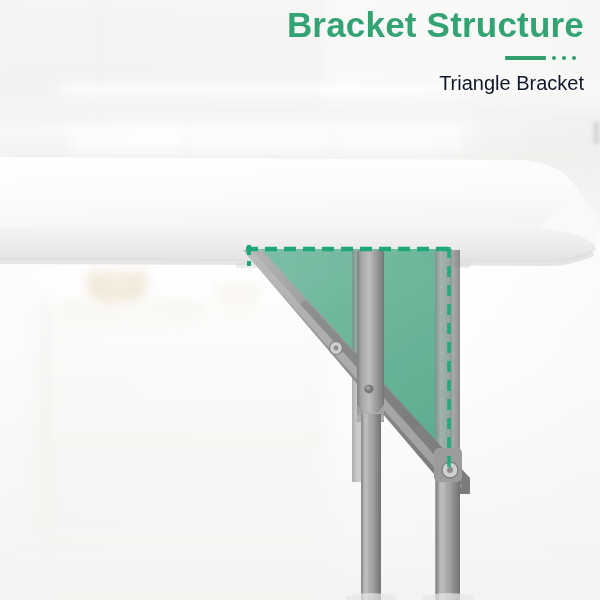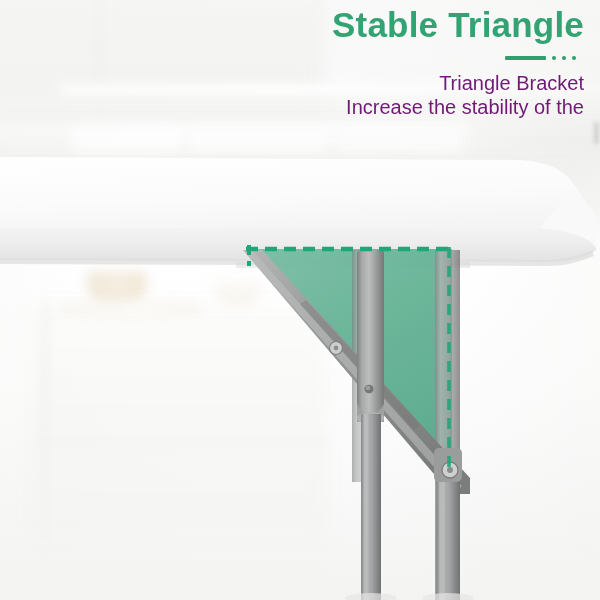--- a/index.html
+++ b/index.html
@@ -70,21 +70,21 @@
   
   .textblock{position:absolute;right:16px;top:4px;width:400px;text-align:right;z-index:40;}
   .headline{
     font-size:35px;line-height:42px;font-weight:bold;letter-spacing:.2px;
     color:#33a373;margin:0;white-space:nowrap;
   }
   .divider{display:flex;align-items:center;justify-content:flex-end;gap:6px;
     margin:7px 8px 0 0;height:10px;}
   .divider .bar{width:41px;height:4px;background:#2f9f6d;border-radius:1px;}
   .divider .dot{width:4px;height:4px;background:#2f9f6d;border-radius:50%;}
-  .subtext{margin:8px 0 0 0;color:#701a75;font-size:20px;line-height:24px;font-weight:400;}
+  .subtext{margin:8px 0 0 0;color:#0f172a;font-size:20px;line-height:24px;font-weight:400;}
   .subtext .ln{display:block;white-space:nowrap;}
 
   
   .table-wrap{position:absolute;left:0;top:0;width:600px;height:600px;z-index:20;}
   svg.scene{position:absolute;left:0;top:0;width:600px;height:600px;display:block;}
 </style>
 </head>
 <body>
 
 <div id="stage">
@@ -222,28 +222,27 @@
 
         <line x1="449" y1="247" x2="449" y2="472" stroke-width="3.6" stroke-dasharray="11 8" opacity=".92"></line>
       </g>
 
       <ellipse cx="371" cy="598" rx="26" ry="5" fill="#e6e6e4" opacity=".7"></ellipse>
       <ellipse cx="448" cy="598" rx="26" ry="5" fill="#e6e6e4" opacity=".7"></ellipse>
     </svg>
   </div>
 
   <div class="textblock">
-    <h1 class="headline">Stable Triangle</h1>
+    <h1 class="headline">Bracket Structure</h1>
 
     <div class="divider">
       <span class="bar"></span>
       <span class="dot"></span>
       <span class="dot"></span>
       <span class="dot"></span>
     </div>
 
     <p class="subtext">
       <span class="ln">Triangle Bracket</span>
-      <span class="ln">Increase the stability of the</span>
     </p>
   </div>
 
 </div>
 
 </body></html>

